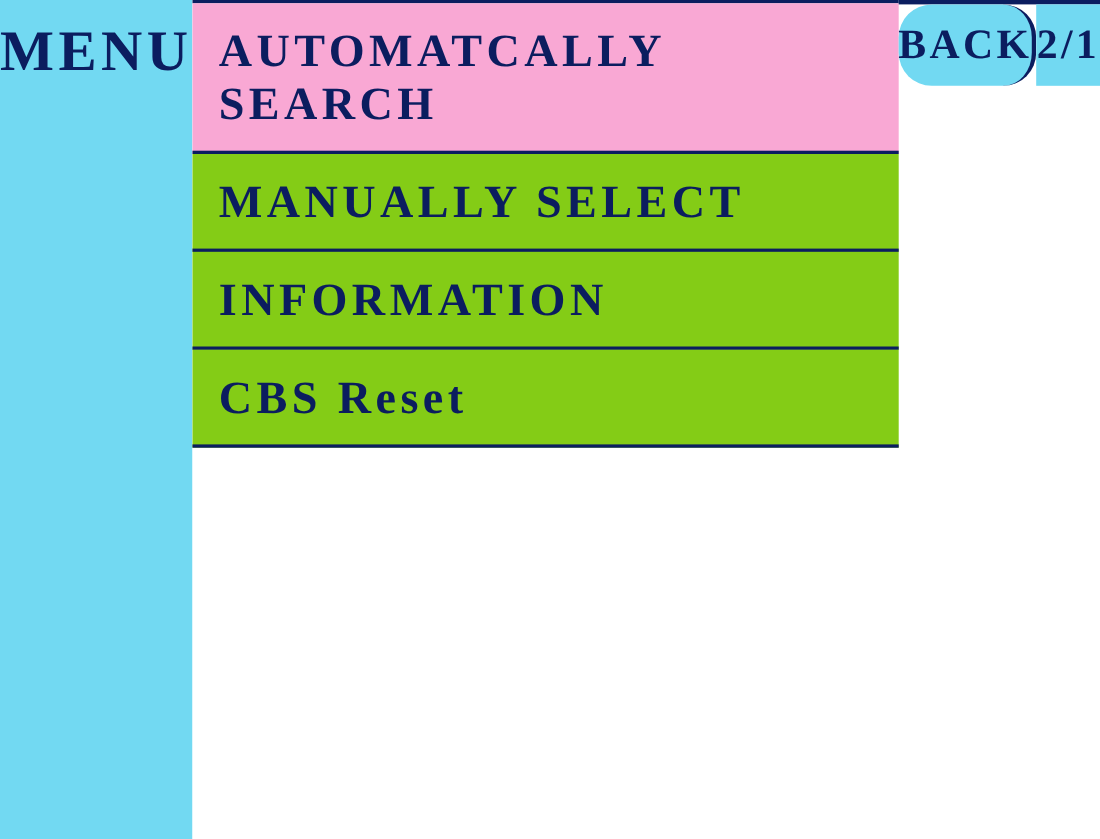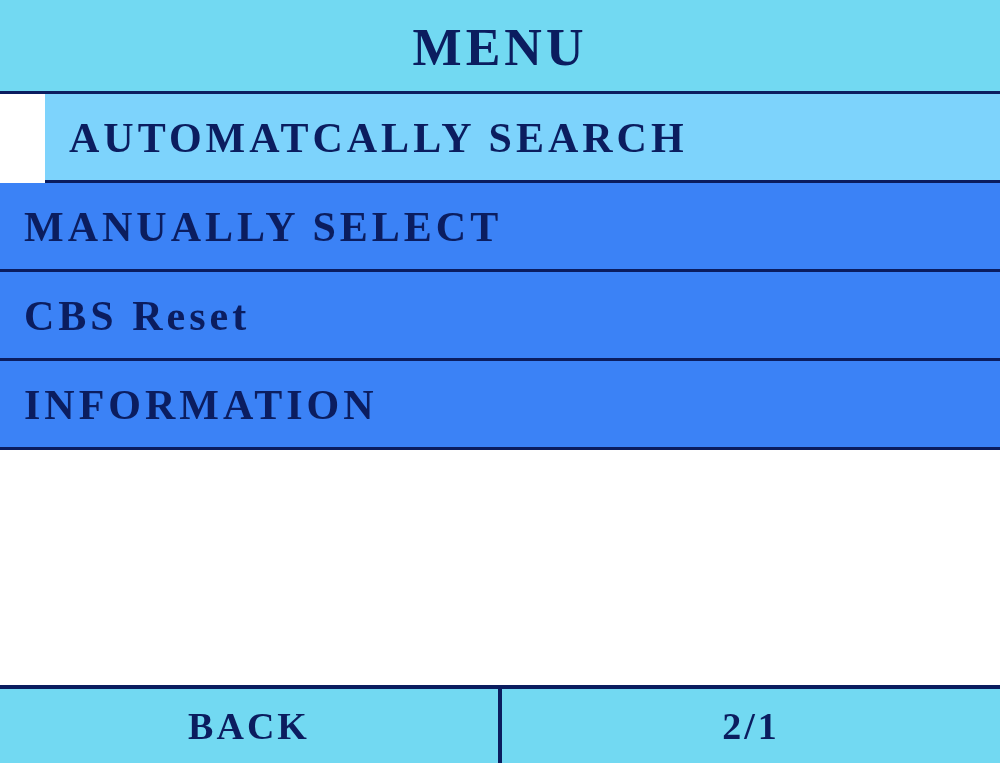--- a/index.html
+++ b/index.html
@@ -11,21 +11,21 @@
       width: 1000px;
       height: 763px;
       font-family: Georgia, 'Times New Roman', serif;
       background: #ffffff;
       overflow: hidden;
     }
     .screen {
       width: 100%;
       height: 100%;
       display: flex;
-      flex-direction: column;
+      flex-direction: row;
     }
     .header {
       background: #72d9f2;
       text-align: center;
       padding: 18px 0 14px 0;
       color: #0b1d5f;
       font-size: 52px;
       font-weight: bold;
       letter-spacing: 4px;
     }
@@ -35,59 +35,59 @@
       border-top: 3px solid #0b1d5f;
     }
     .menu-item {
       border-bottom: 3px solid #0b1d5f;
       padding: 20px 24px 18px 24px;
       color: #0b1d5f;
       font-size: 42px;
       font-weight: bold;
       letter-spacing: 4px;
       cursor: pointer;
-      background: #3b82f6;
+      background: #84cc16;
     }
     .menu-item.selected {
-      background: #7dd3fc;
-      margin-left: 45px;
+      background: #f9a8d4;
     }
     .footer {
       display: flex;
       height: 78px;
       border-top: 4px solid #0b1d5f;
     }
     .footer-cell {
       flex: 1;
       background: #72d9f2;
       display: flex;
       align-items: center;
       justify-content: center;
       color: #0b1d5f;
       font-size: 38px;
       font-weight: bold;
       letter-spacing: 3px;
     }
     .footer-cell:not(:last-child) {
       border-right: 4px solid #0b1d5f;
+      border-radius: 30px;
     }
     .footer-back, .footer-ok {
       cursor: pointer;
     }
   </style>
 </head>
 <body>
 
 <div class="screen">
   <div class="header">MENU</div>
 
   <div class="menu-list">
     <div class="menu-item selected">AUTOMATCALLY SEARCH</div>
     <div class="menu-item">MANUALLY SELECT</div>
+    <div class="menu-item">INFORMATION</div>
     <div class="menu-item">CBS Reset</div>
-    <div class="menu-item">INFORMATION</div>
   </div>
 
   <div class="footer">
     <div class="footer-cell footer-back">BACK</div>
     <div class="footer-cell">2/1</div>
   </div>
 </div>
 
 </body></html>

